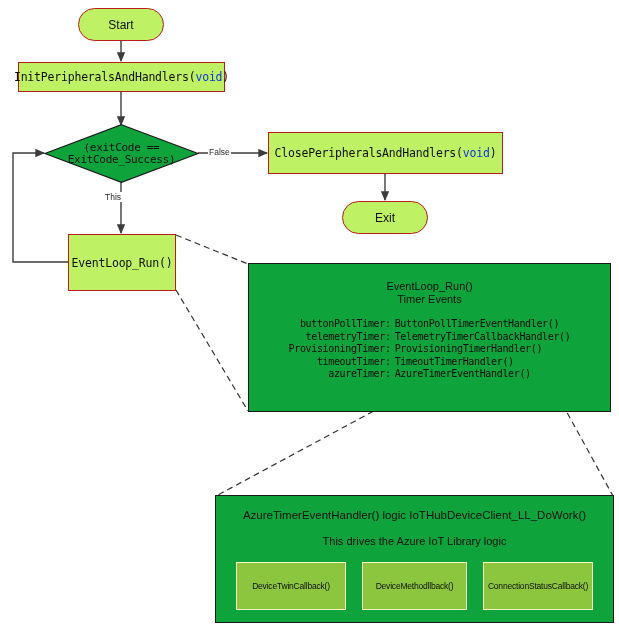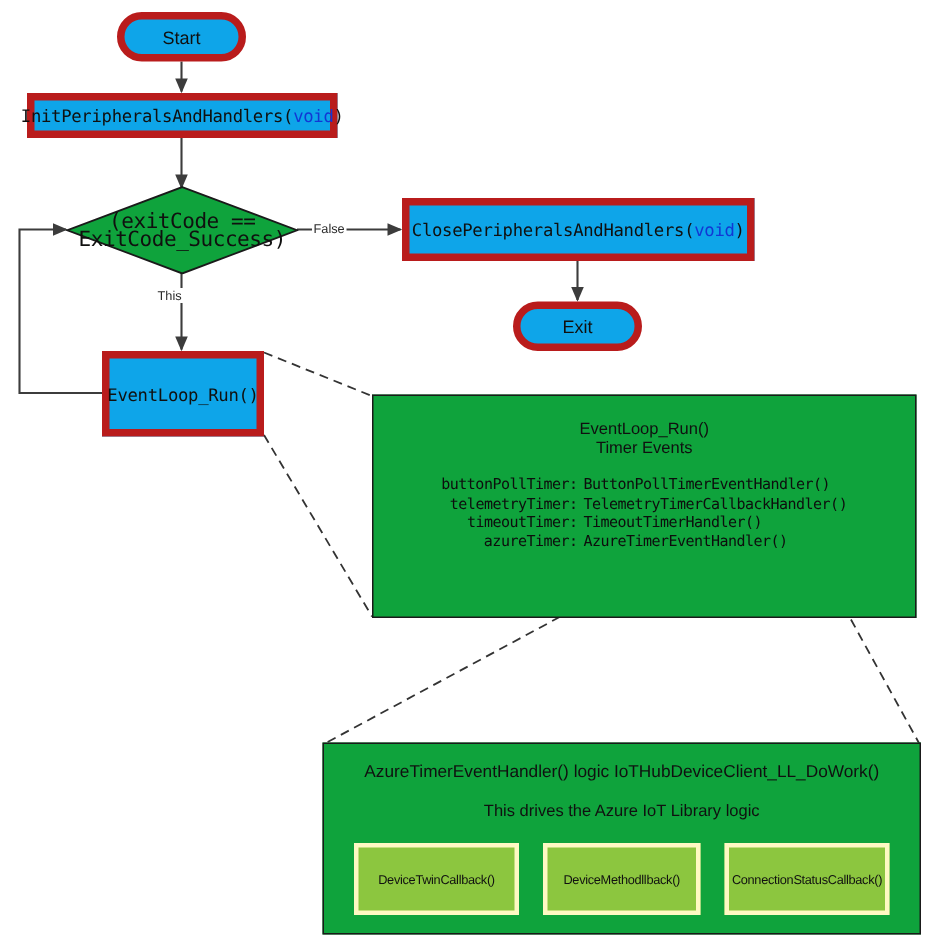--- a/index.html
+++ b/index.html
@@ -16,22 +16,22 @@
   }
   svg.edges{
     position:absolute;
     left:0; top:0;
     width:619px; height:628px;
     pointer-events:none;
   }
   .node{
     position:absolute;
     box-sizing:border-box;
-    background:#0ea5e9;
-    border:5px solid #b91c1c;
+    background:#bef264;
+    border:1px solid #b91c1c;
     color:#10100f;
     display:flex;
     align-items:center;
     justify-content:center;
     text-align:center;
   }
   .terminator{
     border-radius:18px;
     font-size:12px;
     font-family:"Liberation Sans", sans-serif;
@@ -42,21 +42,21 @@
     letter-spacing:-0.2px;
   }
   .decision{
     background:transparent;
     border:none;
   }
   .decision .dtext{
     position:relative;
     z-index:2;
     font-family:"DejaVu Sans Mono", monospace;
-    font-size:14px;
+    font-size:11px;
     line-height:12px;
     letter-spacing:-0.3px;
     white-space:pre;
     color:#10100f;
     text-align:center;
   }
   .kw{color:#1237d4;}
   .edge-label{
     position:absolute;
     font-family:"Liberation Sans", sans-serif;
@@ -123,21 +123,21 @@
     display:flex;
     justify-content:space-around;
     align-items:center;
     padding:0 12px;
     box-sizing:border-box;
   }
   .cb{
     box-sizing:border-box;
     height:48px;
     background:#8cc63f;
-    border:3px solid #fef9c3;
+    border:1px solid #fef9c3;
     display:flex;
     align-items:center;
     justify-content:center;
     font-family:"Liberation Sans", sans-serif;
     font-size:8.5px;
     color:#101010;
     text-align:center;
     letter-spacing:-0.2px;
     padding:0 3px;
   }
@@ -214,20 +214,24 @@
     <div class="timer-list">
       <div class="timer-row">
         <span class="timer-key">buttonPollTimer:</span>
         <span class="timer-val">ButtonPollTimerEventHandler()</span>
       </div>
       <div class="timer-row">
         <span class="timer-key">telemetryTimer:</span>
         <span class="timer-val">TelemetryTimerCallbackHandler()</span>
       </div>
       <div class="timer-row">
+        <span class="timer-key">ProvisioningTimer:</span>
+        <span class="timer-val">ProvisioningTimerHandler()</span>
+      </div>
+      <div class="timer-row">
         <span class="timer-key">timeoutTimer:</span>
         <span class="timer-val">TimeoutTimerHandler()</span>
       </div>
       <div class="timer-row">
         <span class="timer-key">azureTimer:</span>
         <span class="timer-val">AzureTimerEventHandler()</span>
       </div>
     </div>
   </div>
 

